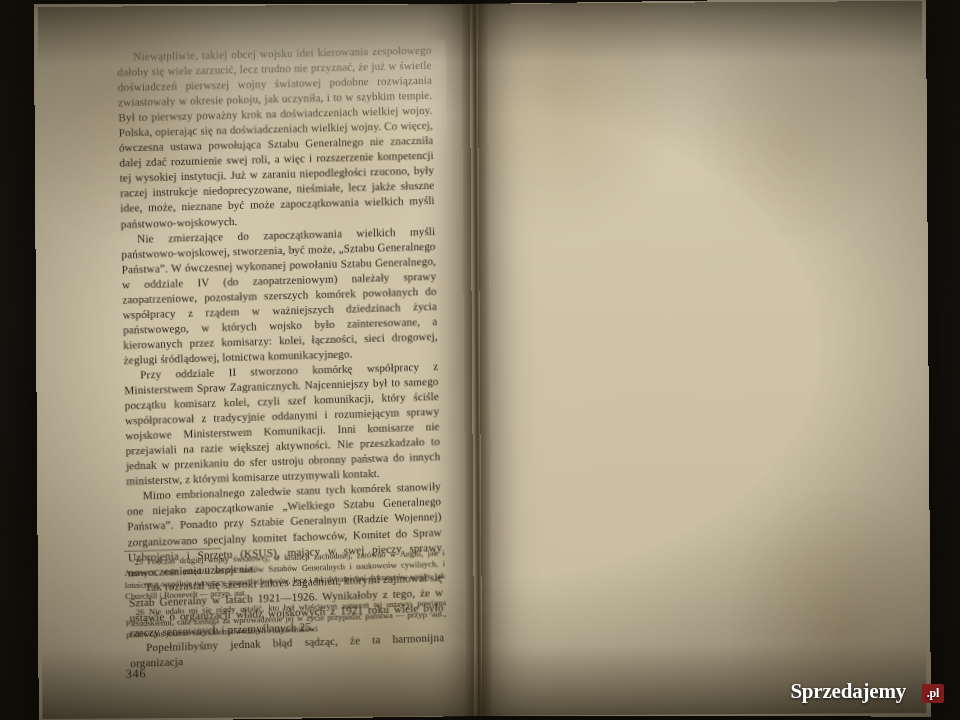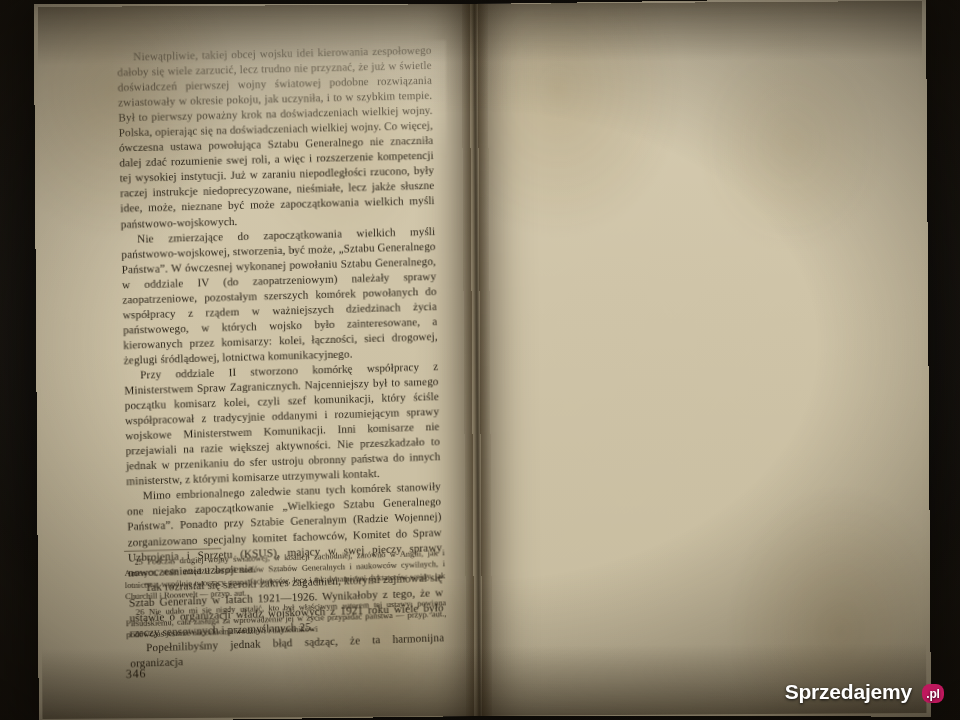--- a/index.html
+++ b/index.html
@@ -173,40 +173,40 @@
     transform: rotate(-1deg);
   }
 
   
   .watermark {
     position: absolute;
     right: 16px;
     bottom: 16px;
     display: flex;
     align-items: flex-end;
-    gap: 8px;
-    font-family: Liberation Sans, sans-serif;
+    gap: 14px;
+    font-family: Liberation Serif, serif;
     font-size: 21px;
     font-weight: 700;
     color: #ffffff;
     text-shadow: 0 1px 3px rgba(0,0,0,0.85);
     letter-spacing: -0.2px;
     justify-content: center;
   }
   .watermark .dotpl {
     display: inline-flex;
     align-items: center;
     justify-content: center;
     width: 22px;
     height: 19px;
-    background: #be185d;
+    background: #7f1d1d;
     color: #fff;
     font-size: 12px;
     font-weight: 700;
-    border-radius: 8px;
+    border-radius: 2px;
     margin-left: 2px;
     margin-bottom: 1px;
   }
 </style>
 </head>
 <body>
 
 <div id="page">
 
   <div class="backdrop"></div>

